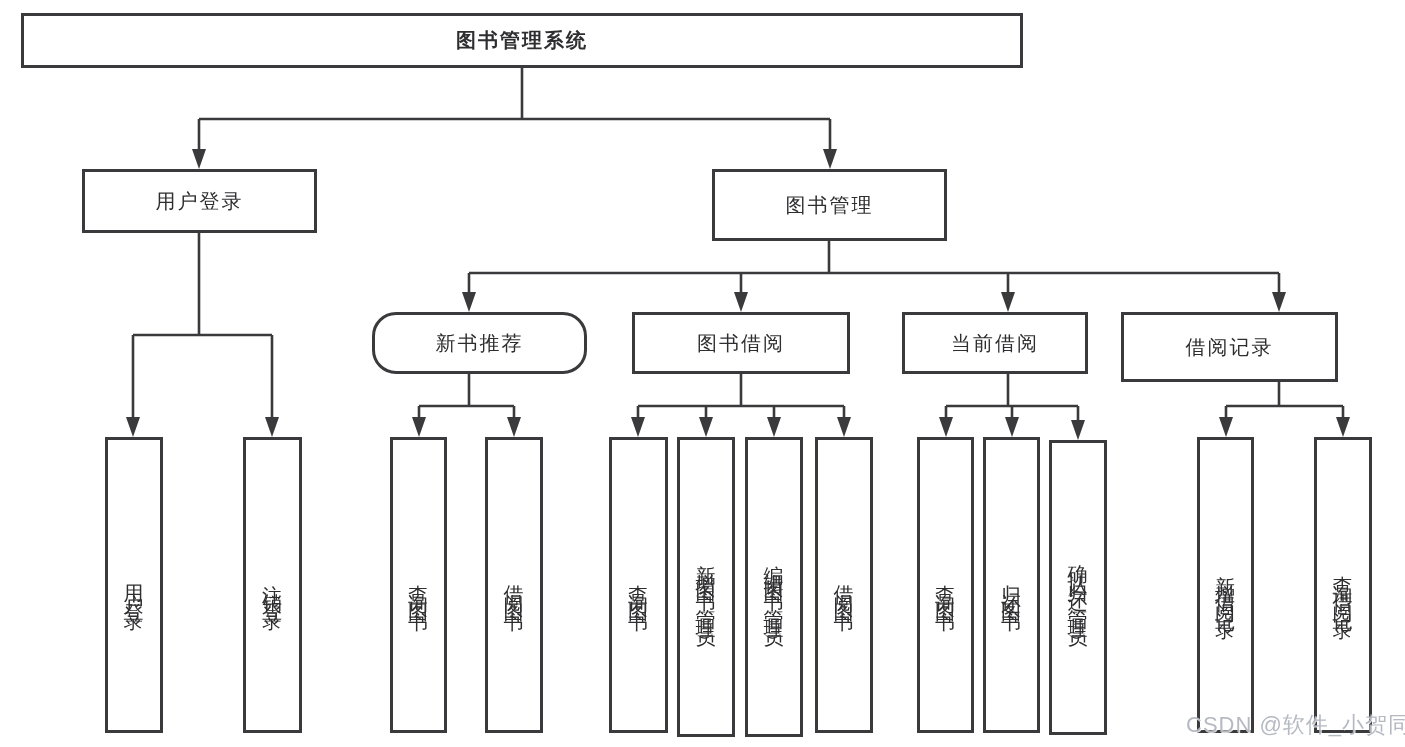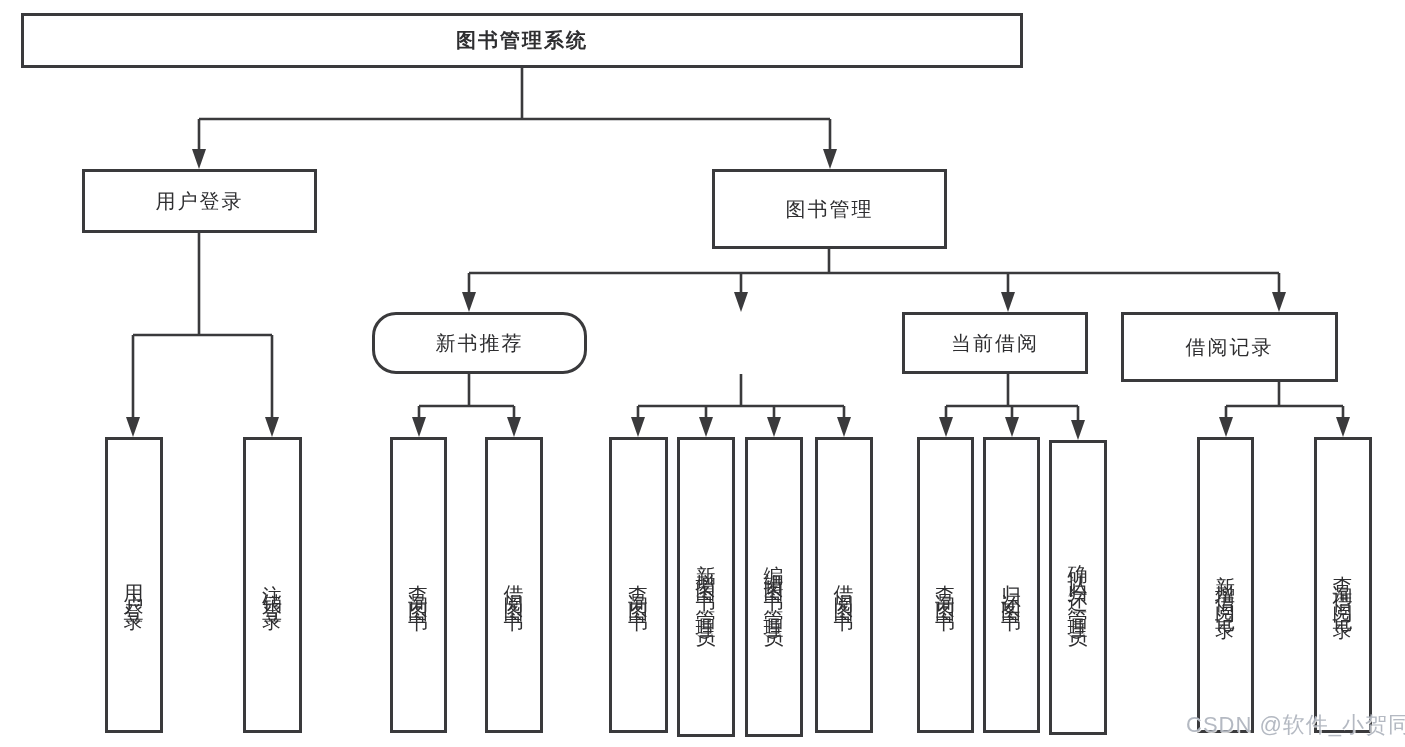--- a/index.html
+++ b/index.html
@@ -15,21 +15,21 @@
   .v{
     writing-mode:vertical-rl;
     letter-spacing:9px;
     line-height:1.1;
     font-size:20px;
     padding-top:4px;
   }
   
   .root          {left:21px;  top:13px;  width:1002px; height:55px;font-weight:bold;}
   .user-login    {left:82px;  top:169px; width:235px;  height:64px;}
-  .book-mgmt     {left:712px; top:169px; width:235px;  height:80px;}
+  .book-mgmt     {left:712px; top:169px; width:235px;  height:72px;}
   .new-book      {left:372px; top:312px; width:215px;  height:62px;border-radius:24px;}
   .book-borrow   {left:632px; top:312px; width:218px;  height:62px;}
   .current-borrow{left:902px; top:312px; width:186px;  height:62px;}
   .borrow-record {left:1121px;top:312px; width:217px;  height:70px;}
   
   .u1{left:105px; top:437px;width:58px;height:296px;}
   .u2{left:243px; top:437px;width:59px;height:296px;}
   .n1{left:390px; top:437px;width:57px;height:296px;}
   .n2{left:485px; top:437px;width:58px;height:296px;}
   .b1{left:609px; top:437px;width:59px;height:296px;}
@@ -92,20 +92,21 @@
       <polygon points="1336,417 1350,417 1343,437"></polygon>
     </g>
   </svg>
 
   <div class="box root">图书管理系统</div>
 
   <div class="box user-login">用户登录</div>
   <div class="box book-mgmt">图书管理</div>
 
   <div class="box new-book">新书推荐</div>
+  <div class="box book-borrow">图书借阅</div>
   <div class="box current-borrow">当前借阅</div>
   <div class="box borrow-record">借阅记录</div>
 
   <div class="box v u1">用户登录</div>
   <div class="box v u2">注销登录</div>
 
   <div class="box v n1">查询图书</div>
   <div class="box v n2">借阅图书</div>
 
   <div class="box v b1">查询图书</div>

